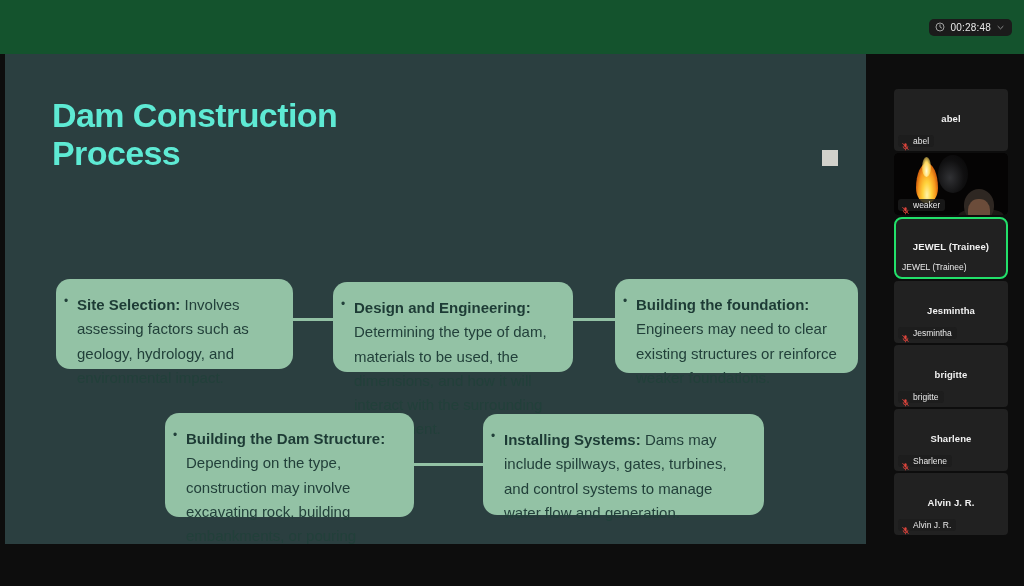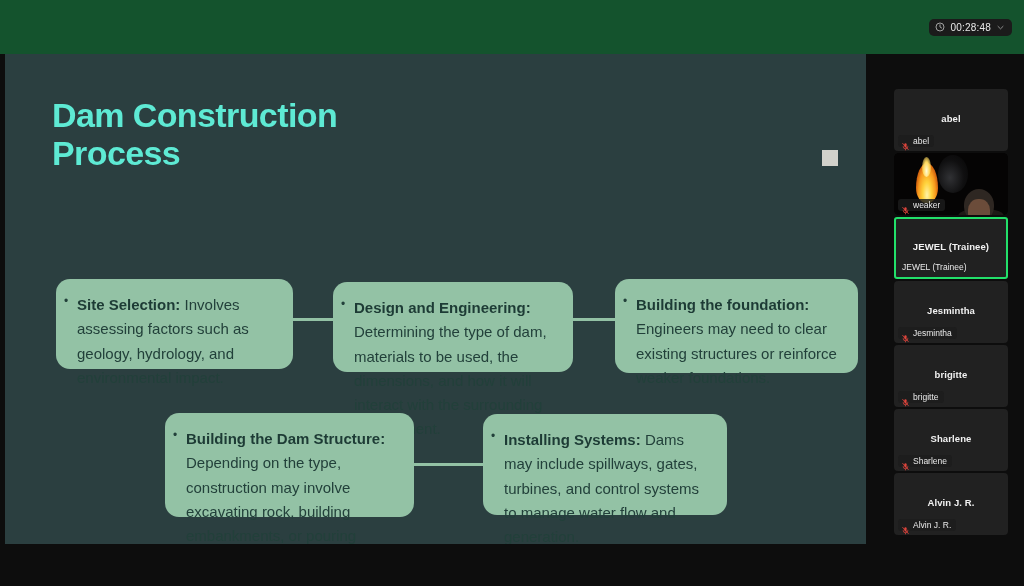--- a/index.html
+++ b/index.html
@@ -82,21 +82,21 @@
     position: absolute; left: 0; top: -1px;
     font-size: 12px; color: #22403a;
   }
   .card b { font-weight: 700; color: #1d3b35; }
 
   
   #card1 { left: 51px;  top: 225px; width: 237px; height: 90px; }
   #card2 { left: 328px; top: 228px; width: 240px; height: 90px; }
   #card3 { left: 610px; top: 225px; width: 243px; height: 94px; }
   #card4 { left: 160px; top: 359px; width: 249px; height: 104px; }
-  #card5 { left: 478px; top: 360px; width: 244px; height: 101px; }
+  #card5 { left: 478px; top: 360px; width: 281px; height: 101px; }
 
   .connector {
     position: absolute;
     background: #93c2a5;
     height: 3px;
   }
   #conn1 { left: 286px; top: 264px; width: 44px; }
   #conn2 { left: 566px; top: 264px; width: 46px; }
   #conn3 { left: 407px; top: 409px; width: 73px; }
 
@@ -112,21 +112,21 @@
     position: relative;
     width: 114px; height: 62px;
     margin: 0 auto 2px auto;
     background: #212121;
     border-radius: 4px;
     overflow: hidden;
   }
   .tile.first { margin-top: 33px; }
   .tile.active {
     border: 2px solid #22e06a;
-    border-radius: 3px;
+    border-radius: 8px;
   }
   .tile-name-center {
     position: absolute;
     left: 0; right: 0; top: 50%;
     transform: translateY(-60%);
     text-align: center;
     color: #f2f2f2;
     font-size: 9.5px;
     font-weight: 700;
     letter-spacing: .1px;

